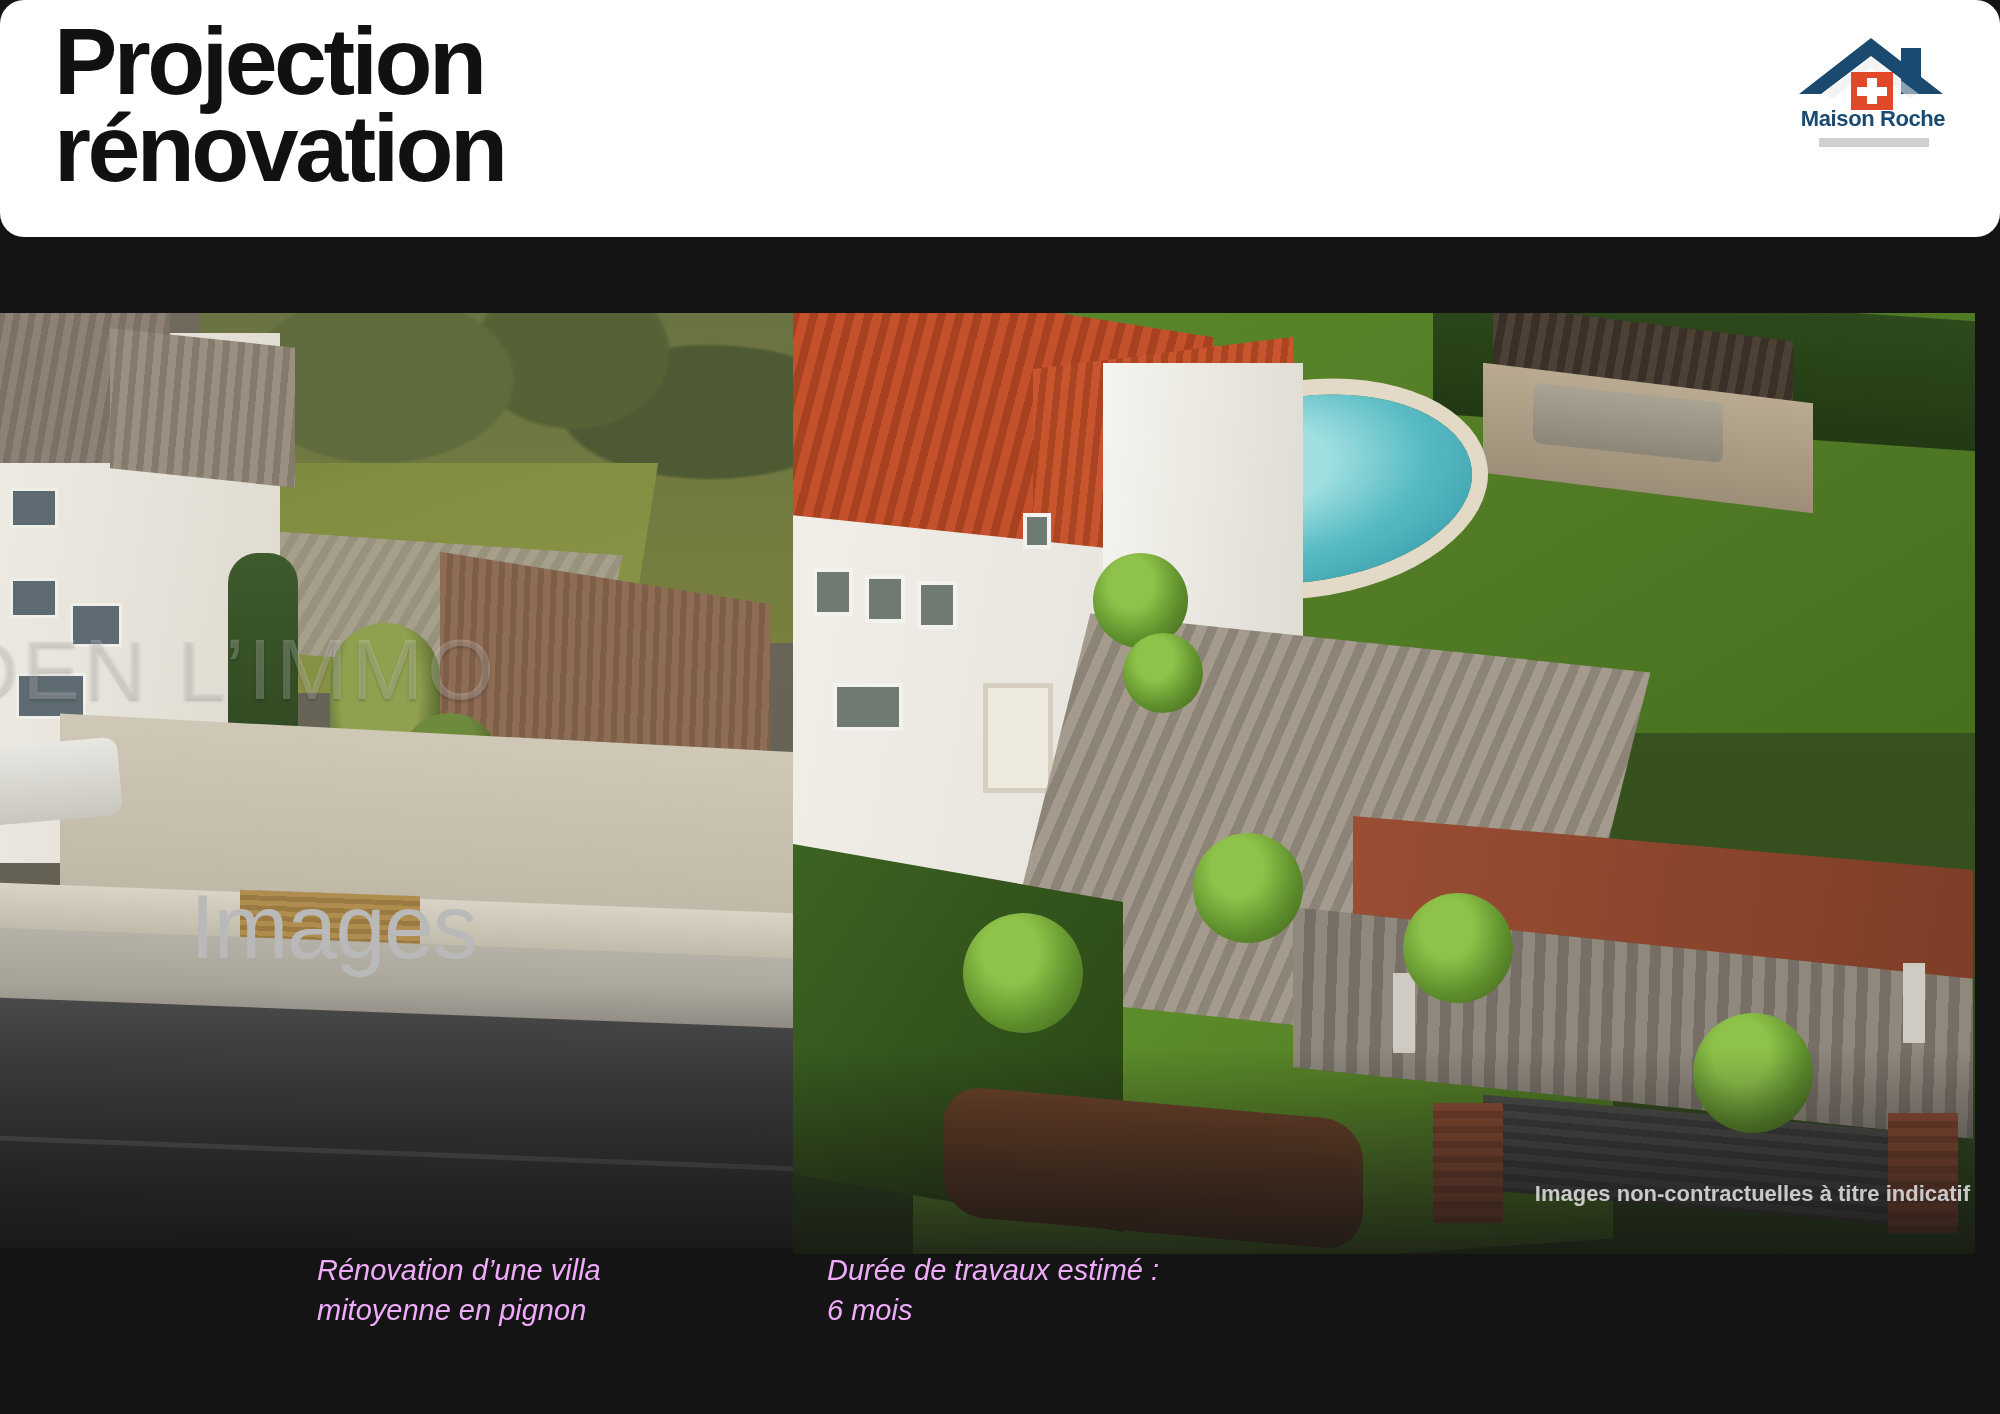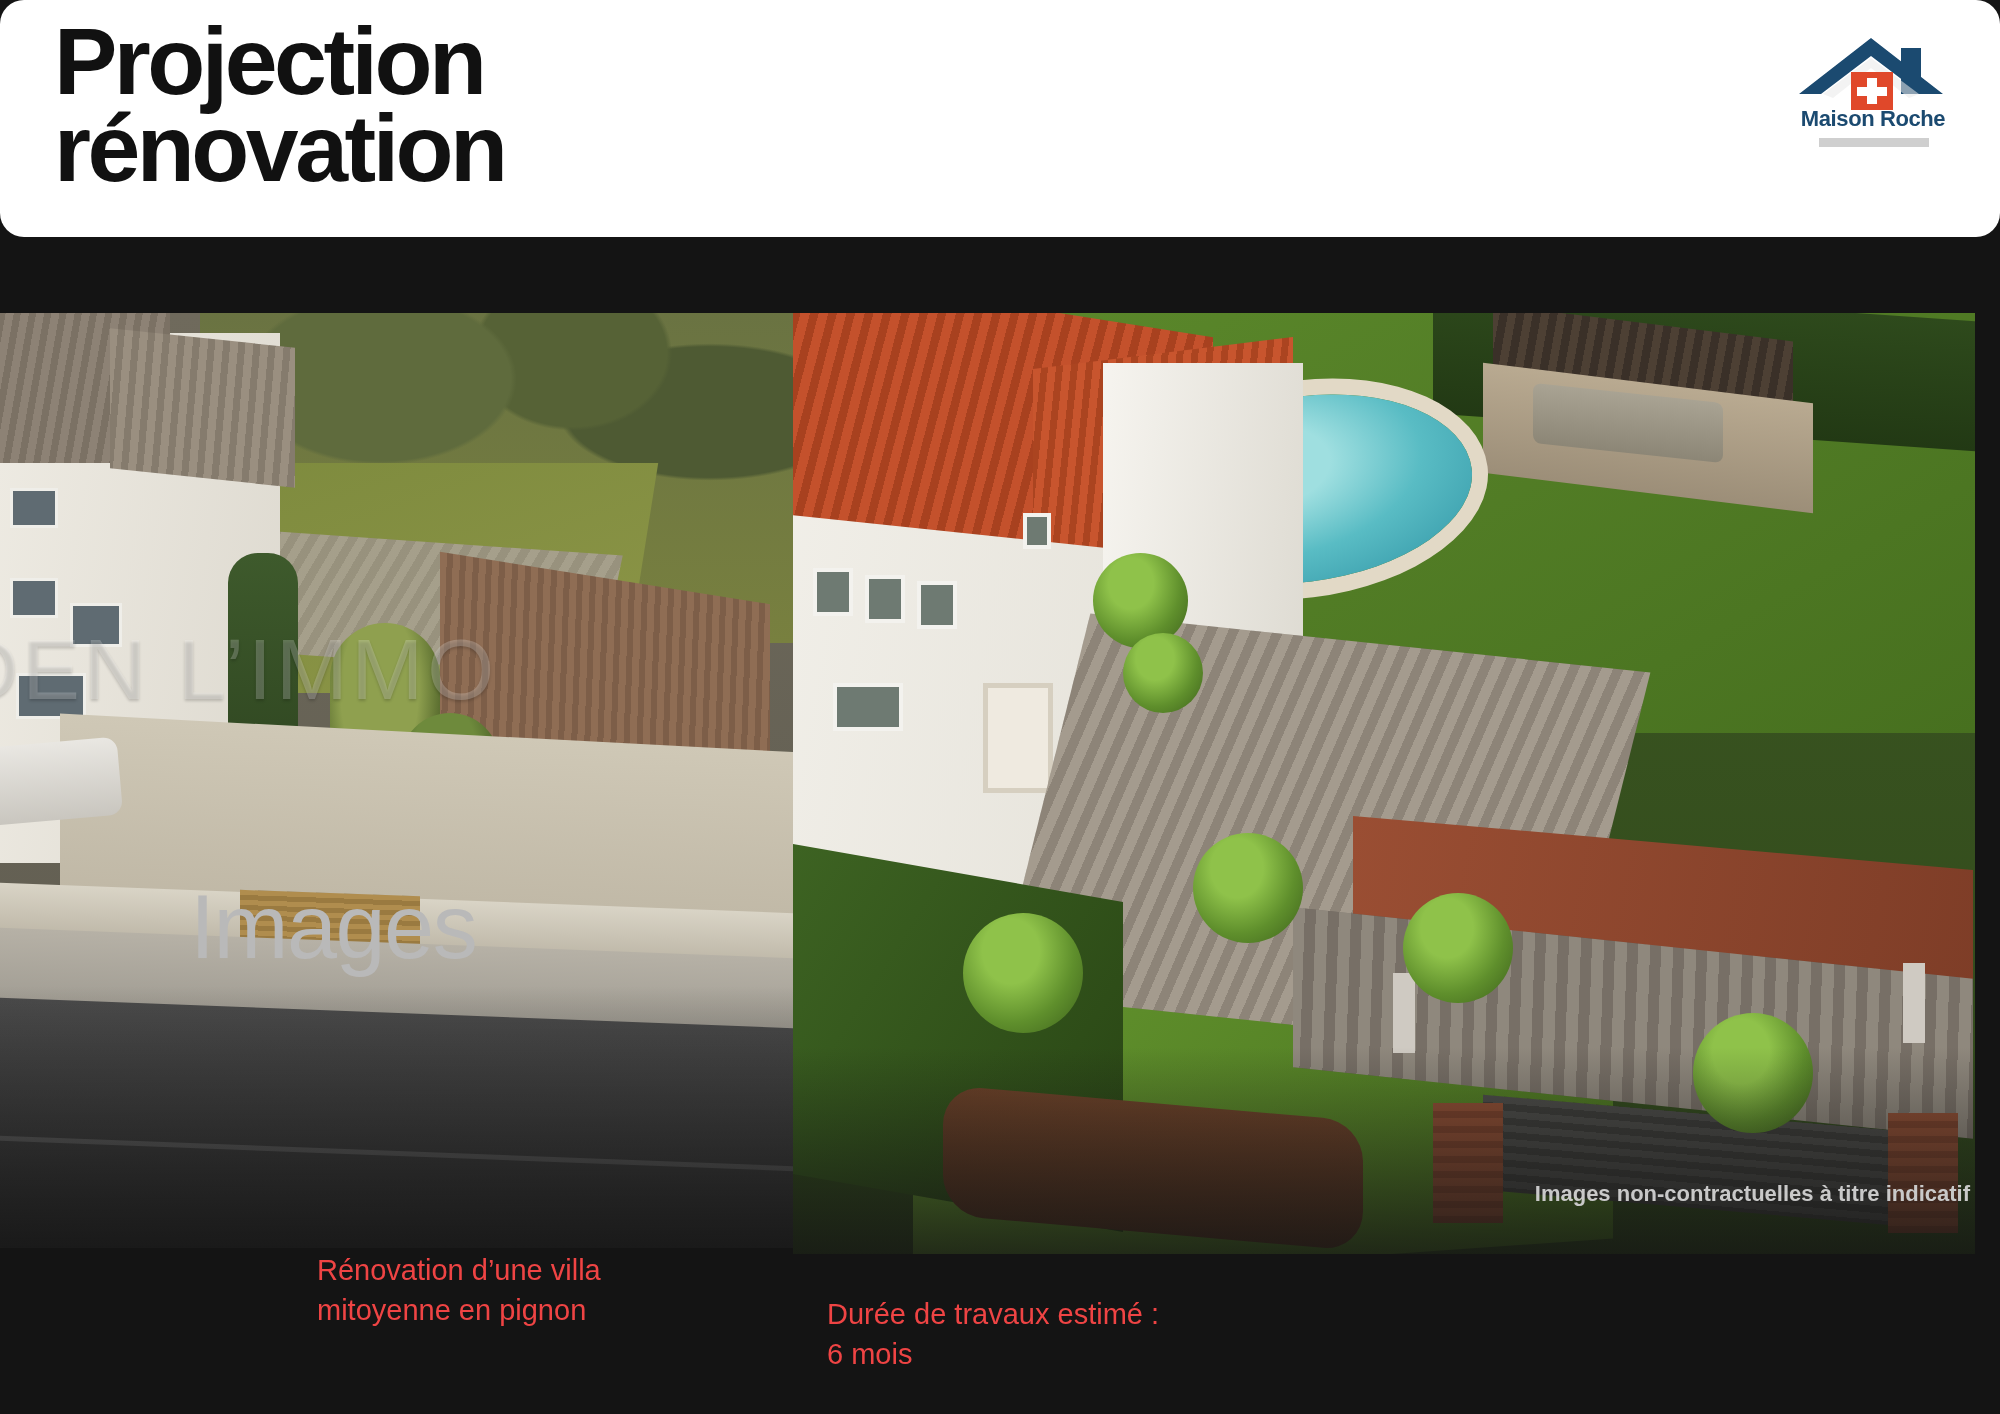--- a/index.html
+++ b/index.html
@@ -63,25 +63,25 @@
     color:#b9b9b9; line-height:1; z-index:30;
   }
   .disclaimer {
     position:absolute; right:30px; top:944px;
     font-size:22px; color:#c9c9c9; font-weight:700; z-index:30;
   }
 
   
   .captions { position:absolute; left:0; top:1013px; width:100%; }
   .caption {
-    position:absolute; color:#ef4444;
-    font-size:29px; line-height:1.38; white-space:pre-line; font-weight:400;
+    position:absolute; color:#f0abfc;
+    font-size:29px; line-height:1.38; white-space:pre-line; font-weight:400;font-style:italic;
   }
   .caption-1 { left:317px; top:0; }
-  .caption-2 { left:827px; top:0;margin-top:44px; }
+  .caption-2 { left:827px; top:0; }
 
   
   .ph { position:absolute; inset:0; }
 
   
   .b-sky   { position:absolute; left:0; top:0; width:100%; height:100%;
              background:linear-gradient(#6f6a5c,#5d5a4e); }
   .b-garden{ position:absolute; left:200px; top:0; width:600px; height:330px;
              background:
                radial-gradient(ellipse at 30% 20%, #5f6b3d 0 22%, transparent 23%),

